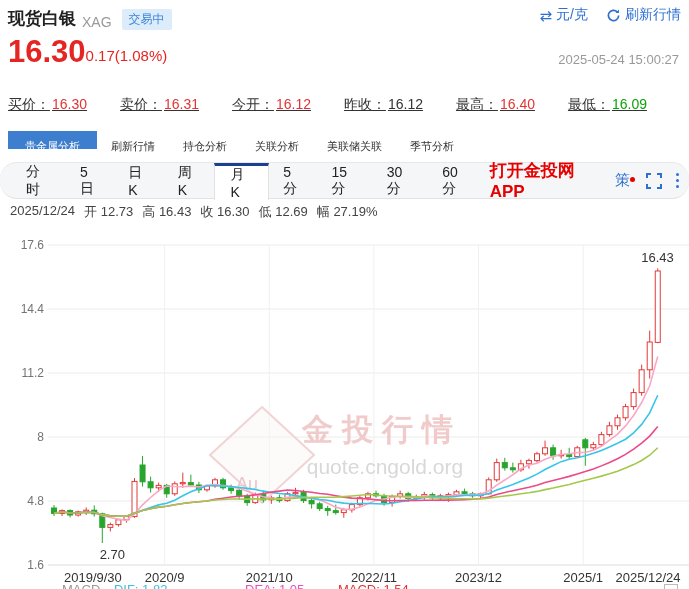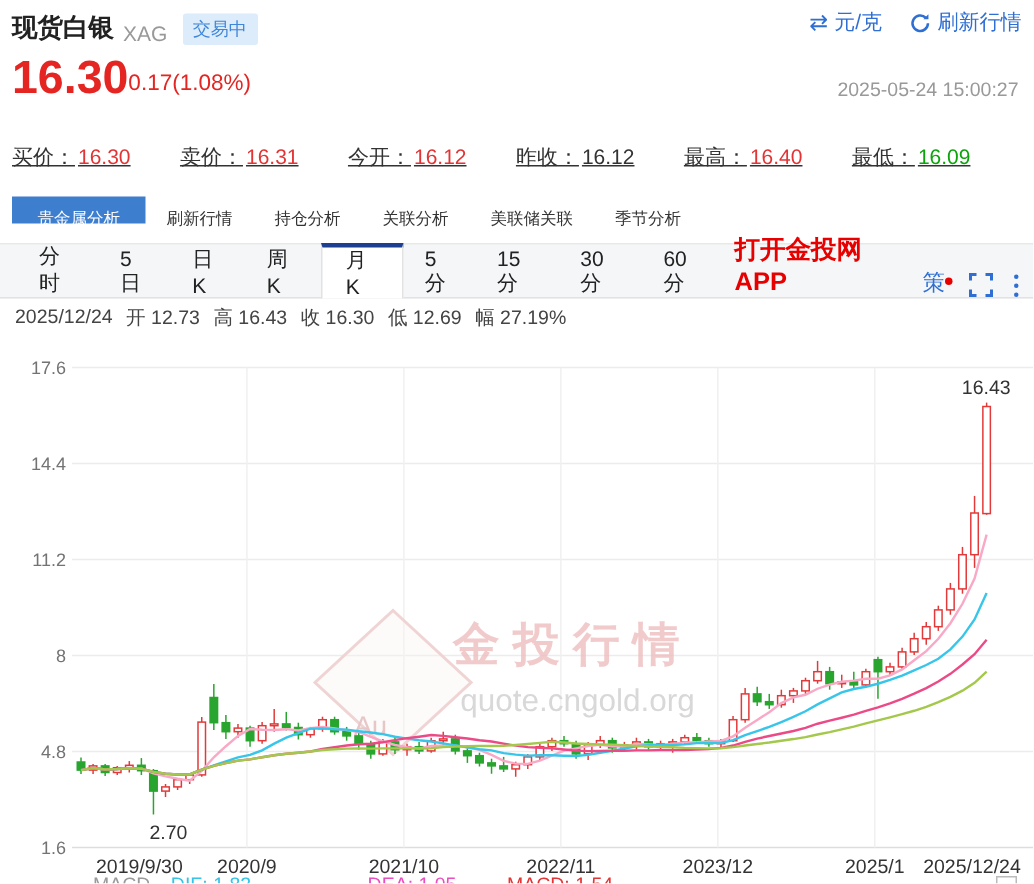--- a/index.html
+++ b/index.html
@@ -25,21 +25,21 @@
          font-size:14px;color:#333;text-decoration:underline;}
   .stat{white-space:nowrap;}
   .stat .v{margin-left:2px;}
   .v-red{color:#e23434;} .v-dark{color:#333;} .v-green{color:#0ba50b;}
   
   #atabs{position:absolute;left:8px;top:124px;display:flex;align-items:center;height:31px;}
   .atab{font-size:11px;color:#333;padding:0 14px;height:18px;line-height:31px;cursor:pointer;}
   .atab.active{background:#3e7ecf;color:#fff;padding:0 17px;}
   
   #tbar{position:absolute;left:0;top:162px;width:689px;height:35px;background:#f5f6f7;
-        border-top:1px solid #e8e8e8;border-bottom:1px solid #e2e2e2;display:flex;align-items:flex-end;}
+        border-top:1px solid #e8e8e8;border-bottom:1px solid #e2e2e2;display:flex;align-items:center;border-radius:17px;}
   .ttab{font-size:14px;color:#222;padding:0 14px;display:flex;align-items:center;cursor:pointer;}
   .ttab.active{background:#fff;border-top:3px solid #1d3f8f;border-left:1px solid #e2e2e2;
                border-right:1px solid #e2e2e2;margin-bottom:-1px;padding:0 16px;}
   #app-link{font-size:17px;font-weight:bold;color:#e60000;display:flex;align-items:center;
             margin-left:6px;cursor:pointer;}
   #strategy{position:relative;font-size:15px;color:#2f6fd3;display:flex;align-items:center;
             margin-left:14px;cursor:pointer;}
   #strategy .dot{position:absolute;top:6px;right:-5px;width:5px;height:5px;border-radius:50%;background:#e60000;}
   #fs-icon{margin-left:16px;display:flex;align-items:center;cursor:pointer;}
   #more-icon{margin-left:14px;margin-right:10px;display:flex;flex-direction:column;justify-content:center;

